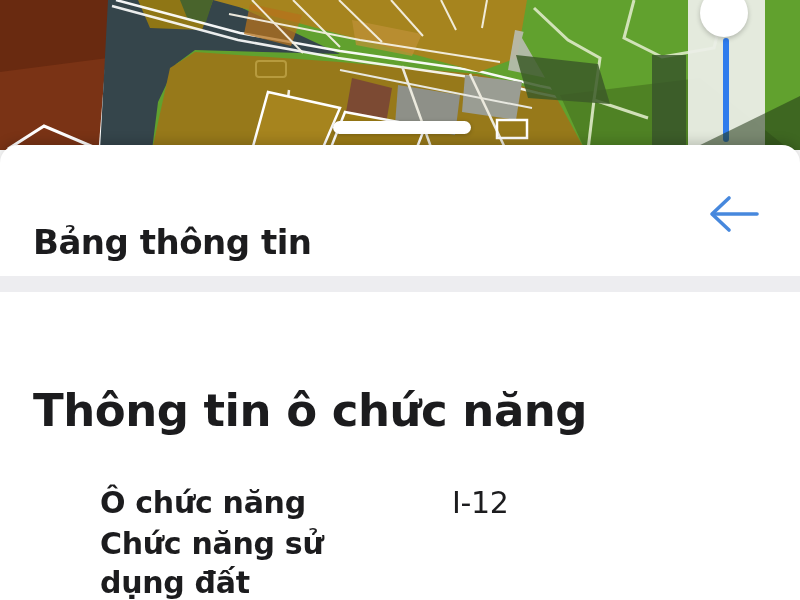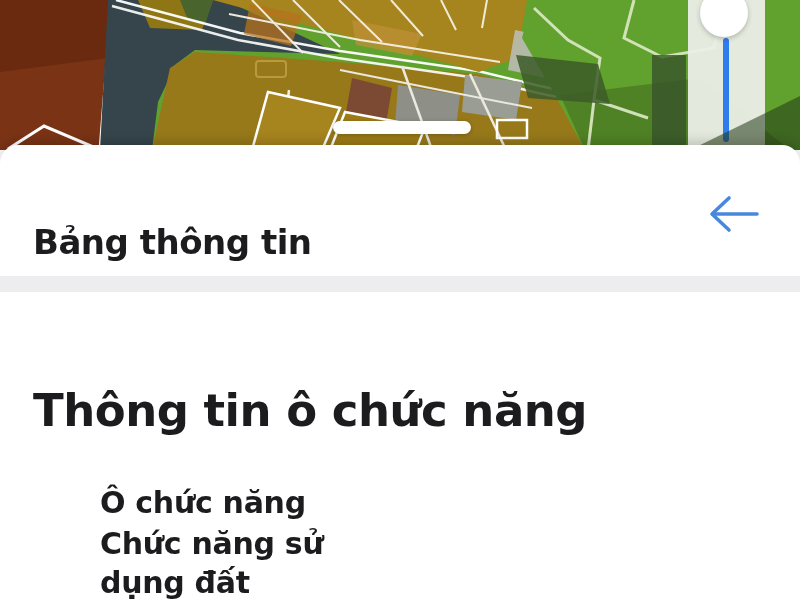--- a/index.html
+++ b/index.html
@@ -164,17 +164,18 @@
     </g>
   </svg>
 </button>
 
 <div class="divider"></div>
 
 <h2 class="section-heading">Thông tin ô chức năng</h2>
 
 <div class="field-row r0">
   <div class="field-label">Ô chức năng</div>
+  <div class="field-value">I-12</div>
 </div>
 
 <div class="field-row r1">
   <div class="field-label">Chức năng sử dụng đất</div>
 </div>
 
 </body></html>

